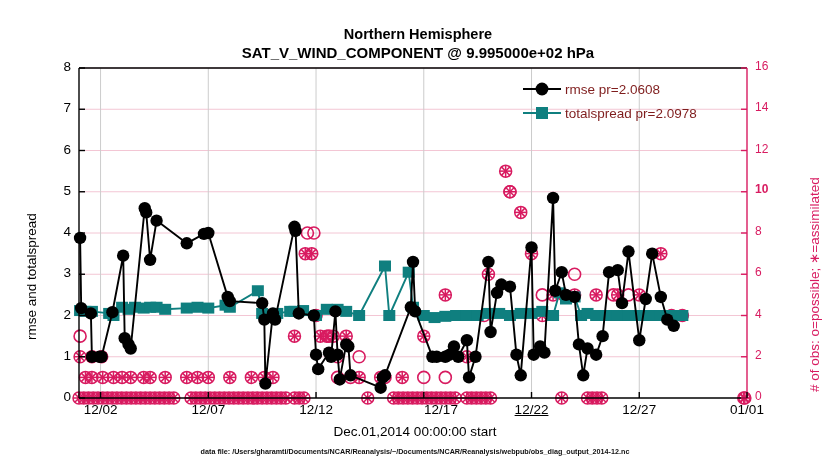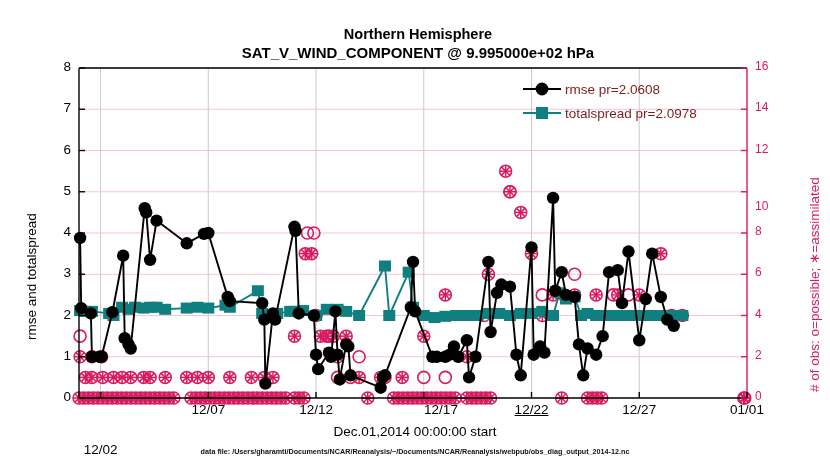--- a/index.html
+++ b/index.html
@@ -142,29 +142,29 @@
       <div class="ytick-left" style="top: 233px; left: 49px; width: 22px;">4</div>
       <div class="ytick-left" style="top: 274.25px; left: 49px; width: 22px;">3</div>
       <div class="ytick-left" style="top: 315.5px; left: 49px; width: 22px;">2</div>
       <div class="ytick-left" style="top: 356.75px; left: 49px; width: 22px;">1</div>
       <div class="ytick-left" style="top: 398px; left: 49px; width: 22px;">0</div>
     </div>
   <div id="tick-layer-right">
       <div class="ytick-right" style="top: 68px; left: 755px;">16</div>
       <div class="ytick-right" style="top: 109.25px; left: 755px;">14</div>
       <div class="ytick-right" style="top: 150.5px; left: 755px;">12</div>
-      <div class="ytick-right" style="top: 208px; left: 755px;">10</div>
+      <div class="ytick-right" style="top: 191px; left: 755px; font-weight: bold;">10</div>
       <div class="ytick-right" style="top: 233px; left: 755px;">8</div>
       <div class="ytick-right" style="top: 274.25px; left: 755px;">6</div>
       <div class="ytick-right" style="top: 315.5px; left: 755px;">4</div>
       <div class="ytick-right" style="top: 356.75px; left: 755px;">2</div>
       <div class="ytick-right" style="top: 398px; left: 755px;">0</div>
     </div>
   <div id="tick-layer-x">
-      <div class="xtick" style="left: 100.548px; margin-top: 40px;">12/02</div>
+      <div class="xtick" style="left: 100.548px;">12/02</div>
       <div class="xtick" style="left: 208.29px;">12/07</div>
       <div class="xtick" style="left: 316.032px;">12/12</div>
       <div class="xtick" style="left: 441px; text-align: right;">12/17</div>
       <div class="xtick" style="left: 531.516px; text-decoration: underline;">12/22</div>
       <div class="xtick" style="left: 639.258px;">12/27</div>
       <div class="xtick" style="left: 747px;">01/01</div>
     </div>
 
   <svg id="plot" width="830" height="470" style="position:absolute;left:0;top:0;">
       <g>

